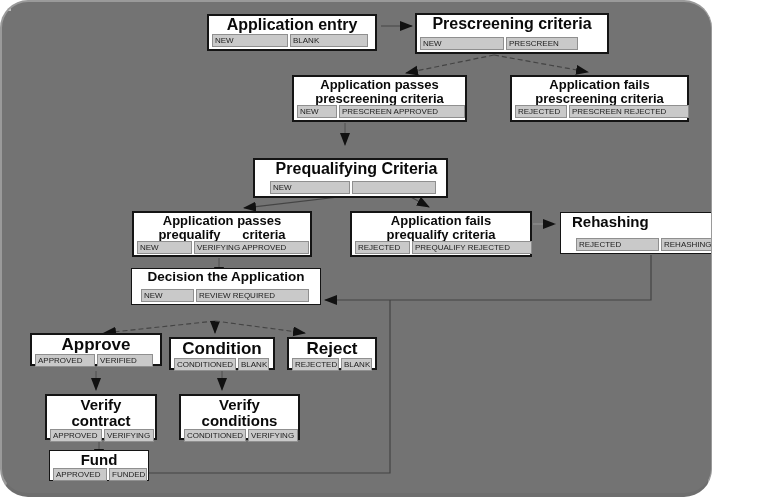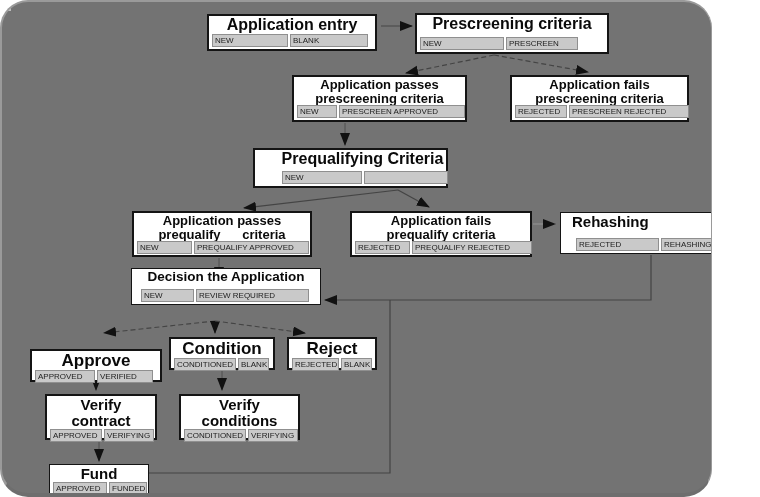--- a/index.html
+++ b/index.html
@@ -100,34 +100,34 @@
 
   <div class="node" style="left:508px;top:73px;width:179px;height:47px">
     <div class="title t13">Application fails
 prescreening criteria</div>
     <div class="cells">
       <span class="cell" style="width:52px">REJECTED</span>
       <span class="cell" style="width:120px">PRESCREEN REJECTED</span>
     </div>
   </div>
 
-  <div class="node" style="left:251px;top:146px;width:195px;height:40px;padding-left:26px">
+  <div class="node" style="left:251px;top:156px;width:195px;height:40px;padding-left:14px">
     <div class="title t16">Prequalifying Criteria</div>
     <div class="cells">
       <span class="cell" style="width:80px">NEW</span>
       <span class="cell" style="width:84px"></span>
     </div>
   </div>
 
   <div class="node" style="left:130px;top:209px;width:180px;height:46px">
     <div class="title t13">Application passes
 prequalify      criteria</div>
     <div class="cells">
       <span class="cell" style="width:55px">NEW</span>
-      <span class="cell" style="width:115px">PREQUALIFY APPROVED</span>
+      <span class="cell" style="width:115px">VERIFYING APPROVED</span>
     </div>
   </div>
 
   <div class="node" style="left:348px;top:209px;width:182px;height:46px">
     <div class="title t13">Application fails
 prequalify criteria</div>
     <div class="cells">
       <span class="cell" style="width:55px">REJECTED</span>
       <span class="cell" style="width:120px">PREQUALIFY REJECTED</span>
     </div>
@@ -142,21 +142,21 @@
   </div>
 
   <div class="node thin" style="left:129px;top:266px;width:190px;height:37px">
     <div class="title t135">Decision the Application</div>
     <div class="cells" style="padding-left:7px">
       <span class="cell" style="width:53px">NEW</span>
       <span class="cell" style="width:113px">REVIEW REQUIRED</span>
     </div>
   </div>
 
-  <div class="node" style="left:28px;top:347px;width:132px;height:33px">
+  <div class="node" style="left:28px;top:331px;width:132px;height:33px">
     <div class="title t17">Approve</div>
     <div class="cells">
       <span class="cell" style="width:60px">APPROVED</span>
       <span class="cell" style="width:56px">VERIFIED</span>
     </div>
   </div>
 
   <div class="node" style="left:167px;top:335px;width:106px;height:33px">
     <div class="title t17">Condition</div>
     <div class="cells">
@@ -184,21 +184,21 @@
 
   <div class="node" style="left:177px;top:392px;width:121px;height:46px">
     <div class="title t15">Verify
 conditions</div>
     <div class="cells">
       <span class="cell" style="width:62px">CONDITIONED</span>
       <span class="cell" style="width:50px">VERIFYING</span>
     </div>
   </div>
 
-  <div class="node thin" style="left:47px;top:462px;width:100px;height:31px">
+  <div class="node thin" style="left:47px;top:448px;width:100px;height:31px">
     <div class="title t15">Fund</div>
     <div class="cells">
       <span class="cell" style="width:54px">APPROVED</span>
       <span class="cell" style="width:38px">FUNDED</span>
     </div>
   </div>
 
 </div>
 
 </body></html>

